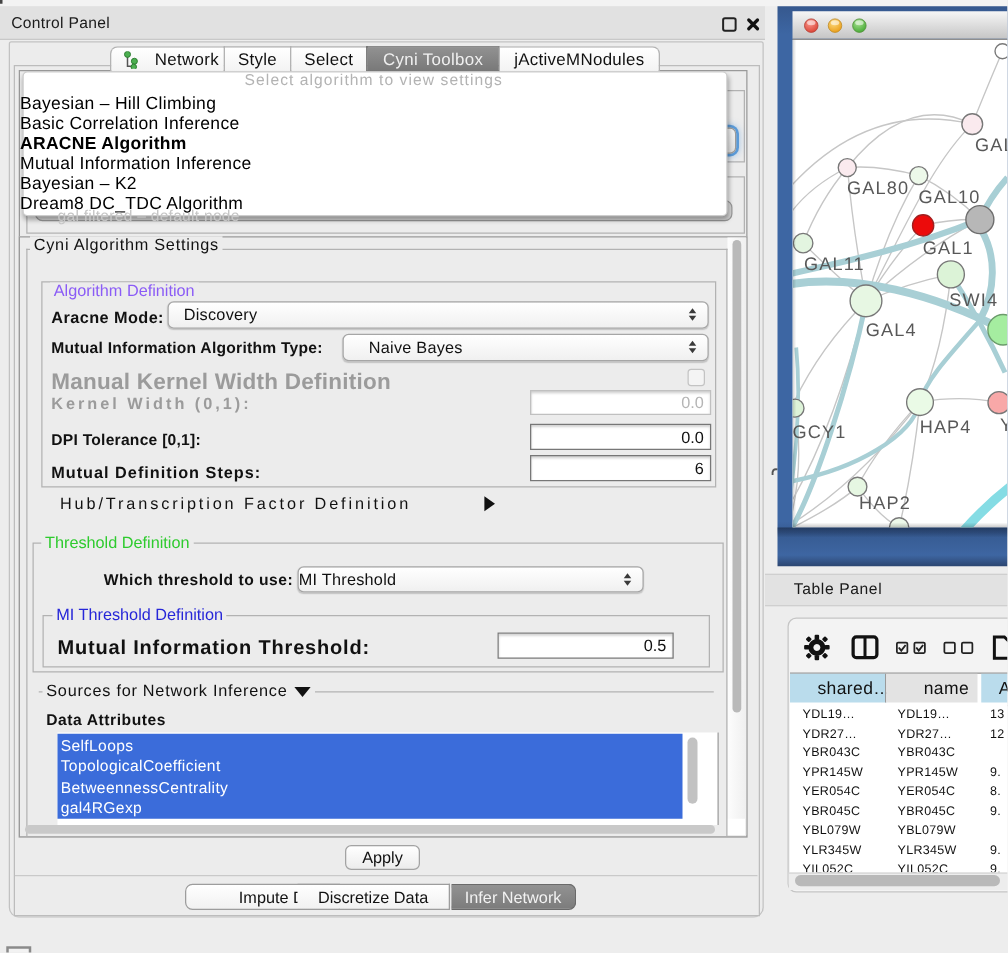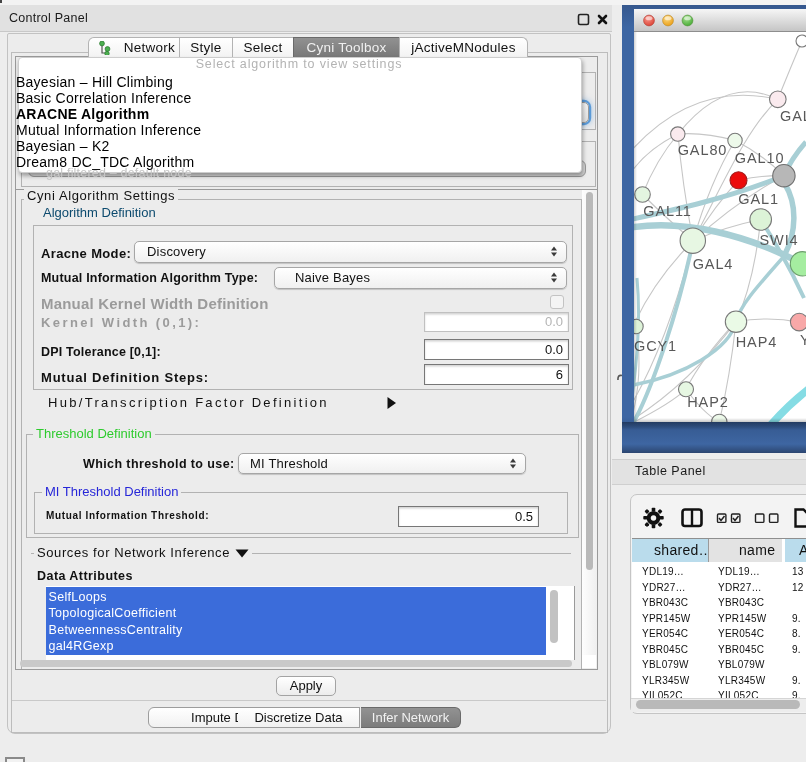--- a/index.html
+++ b/index.html
@@ -46,58 +46,58 @@
 <div class="a" style="left:582px;top:190px;width:15px;height:478px;background:linear-gradient(90deg,#fdfdfd,#efefef);"></div>
 <div class="a" style="left:585.5px;top:192px;width:7.5px;height:378px;background:#b9b9b9;border-radius:4px;"></div>
 
 <div class="a" style="left:20px;top:660px;width:552px;height:7px;background:#c9c9c9;border-radius:3.5px;z-index:3;"></div>
 <div class="a" style="left:582px;top:655px;width:14px;height:13px;background:#fff;"></div>
 
 <div class="grp" style="left:21px;top:199px;width:559px;height:469px;border-bottom:none;"></div>
 <div class="glab" style="left:24px;top:189px;letter-spacing:0.6px;">Cyni Algorithm Settings</div>
 
 <div class="grp" style="left:33px;top:225px;width:538px;height:163px;"></div>
-<div class="glab" style="left:40px;top:206px;color:#0c4a6e;">Algorithm Definition</div>
+<div class="glab" style="left:40px;top:226px;color:#8b5cf6;">Algorithm Definition</div>
 <div class="a b" style="left:41px;top:246px;font-size:13px;letter-spacing:0.35px;">Aracne Mode:</div>
 <div class="combo" style="left:134px;top:241px;width:419px;height:20px;line-height:20px;padding-left:12px;">Discovery
  <svg style="position:absolute;right:8px;top:4px;" width="8" height="11" viewBox="0 0 8 11">
       <path d="M4 0.5 L7 4.5 H1 Z" fill="#3a3a3a"></path>
       <path d="M4 10.5 L7 6.5 H1 Z" fill="#3a3a3a"></path>
     </svg></div>
 <div class="a b" style="left:41px;top:271px;font-size:12.5px;letter-spacing:0.2px;">Mutual Information Algorithm Type:</div>
 <div class="combo" style="left:274px;top:267px;width:271px;height:20px;line-height:20px;padding-left:20px;">Naive Bayes
  <svg style="position:absolute;right:8px;top:4px;" width="8" height="11" viewBox="0 0 8 11">
       <path d="M4 0.5 L7 4.5 H1 Z" fill="#3a3a3a"></path>
       <path d="M4 10.5 L7 6.5 H1 Z" fill="#3a3a3a"></path>
     </svg></div>
-<div class="a b" style="left:41px;top:295px;color:#9b9b9b;font-size:15px;letter-spacing:0.2px;">Manual Kernel Width Definition</div>
+<div class="a b" style="left:41px;top:295px;color:#9b9b9b;font-size:18px;letter-spacing:0.2px;">Manual Kernel Width Definition</div>
 <div class="a" style="left:550px;top:295px;width:12px;height:12px;border:1px solid #c3c3c3;border-radius:3px;background:#f4f4f4;"></div>
 <div class="a b" style="left:41px;top:315px;color:#9b9b9b;font-size:13px;letter-spacing:2.4px;">Kernel Width (0,1):</div>
 <div class="fld" style="left:424px;top:312px;width:138px;height:18px;line-height:18px;border-color:#c0c0c0;color:#b5b5b5;">0.0</div>
 <div class="a b" style="left:41px;top:345px;font-size:12.5px;letter-spacing:0.2px;">DPI Tolerance [0,1]:</div>
 <div class="fld" style="left:424px;top:339px;width:138px;height:19px;line-height:19px;">0.0</div>
 <div class="a b" style="left:41px;top:370px;font-size:13px;letter-spacing:0.8px;">Mutual Definition Steps:</div>
 <div class="fld" style="left:424px;top:364px;width:138px;height:19px;line-height:19px;">6</div>
 
 <div class="a" style="left:48px;top:395px;letter-spacing:2.3px;">Hub/Transcription Factor Definition</div>
 <svg class="a" style="left:386px;top:396px;" width="11" height="14" viewBox="0 0 11 14">
     <path d="M1.5 1 L10 7 L1.5 13 Z" fill="#111"></path>
   </svg>
 
 <div class="grp" style="left:26px;top:434px;width:551px;height:102px;"></div>
 <div class="glab" style="left:33px;top:427px;color:#2ecb2e;">Threshold Definition</div>
 <div class="a b" style="left:83px;top:457px;font-size:12.5px;letter-spacing:0.4px;">Which threshold to use:</div>
-<div class="combo" style="left:238px;top:453px;width:275px;height:19px;line-height:19px;padding-left:11px;">MI Threshold
+<div class="combo" style="left:238px;top:453px;width:275px;height:19px;line-height:19px;">MI Threshold
  <svg style="position:absolute;right:8px;top:4px;" width="8" height="11" viewBox="0 0 8 11">
       <path d="M4 0.5 L7 4.5 H1 Z" fill="#3a3a3a"></path>
       <path d="M4 10.5 L7 6.5 H1 Z" fill="#3a3a3a"></path>
     </svg></div>
 <div class="grp" style="left:34px;top:492px;width:532px;height:40px;"></div>
 <div class="glab" style="left:42px;top:485px;color:#2626d8;">MI Threshold Definition</div>
-<div class="a b" style="left:46px;top:510px;font-size:10px;letter-spacing:0.65px;text-align:right;">Mutual Information Threshold:</div>
+<div class="a b" style="left:46px;top:510px;font-size:16px;letter-spacing:0.65px;text-align:right;">Mutual Information Threshold:</div>
 <div class="fld" style="left:398px;top:506px;width:134px;height:19px;line-height:19px;">0.5</div>
 
 <div class="a" style="left:31px;top:553px;width:540px;height:1px;background:#b2b2b2;"></div>
 <div class="glab" style="left:34px;top:546px;letter-spacing:0.6px;">Sources for Network Inference <svg width="14" height="9" viewBox="0 0 14 9" style="margin-left:1px;margin-bottom:-1px;">
       <path d="M0.5 0.5 H13.5 L7 8.5 Z" fill="#111"></path>
     </svg></div>
 <div class="a b" style="left:37px;top:569px;font-size:12.5px;letter-spacing:0.45px;">Data Attributes</div>
 
 <div class="a" style="left:45.5px;top:585.5px;width:529px;height:74px;background:#fff;"></div>
 <div class="a" style="left:573.5px;top:585.5px;width:1px;height:74px;background:#9a9a9a;"></div>

